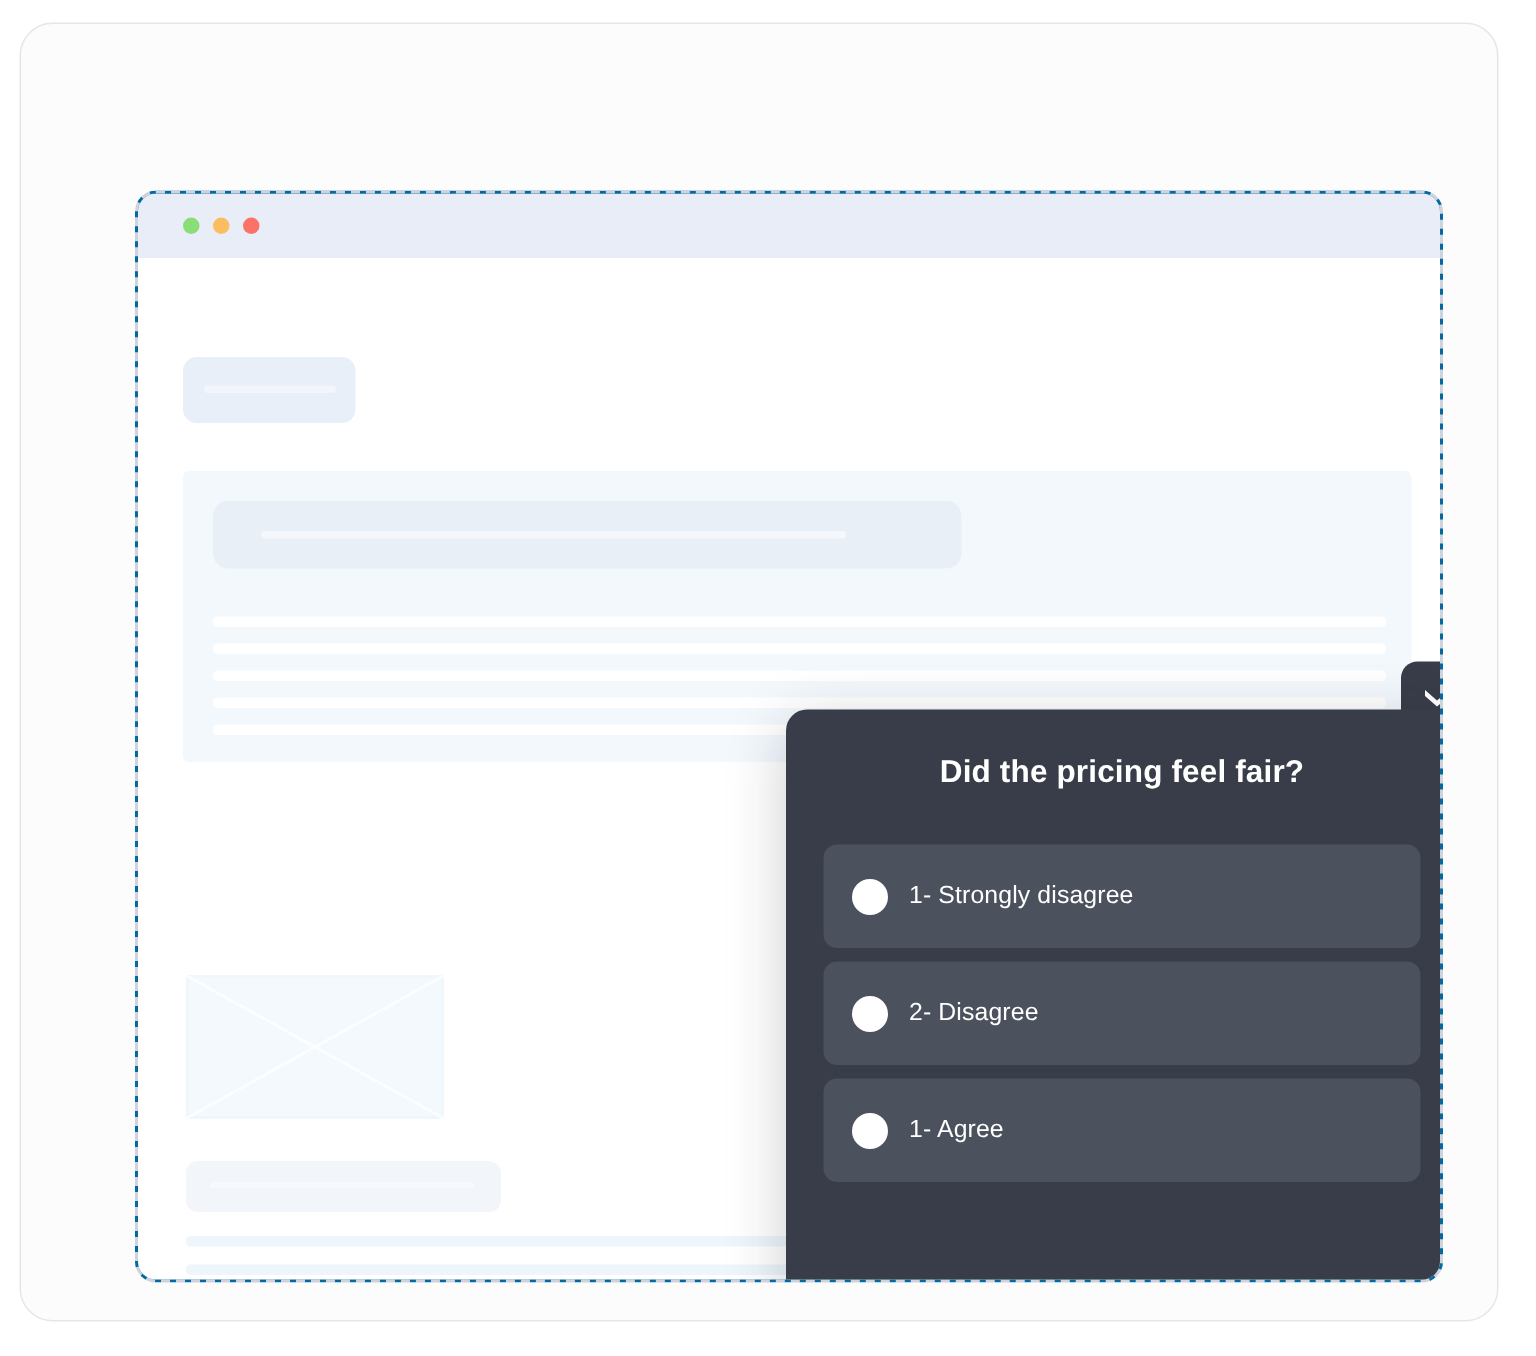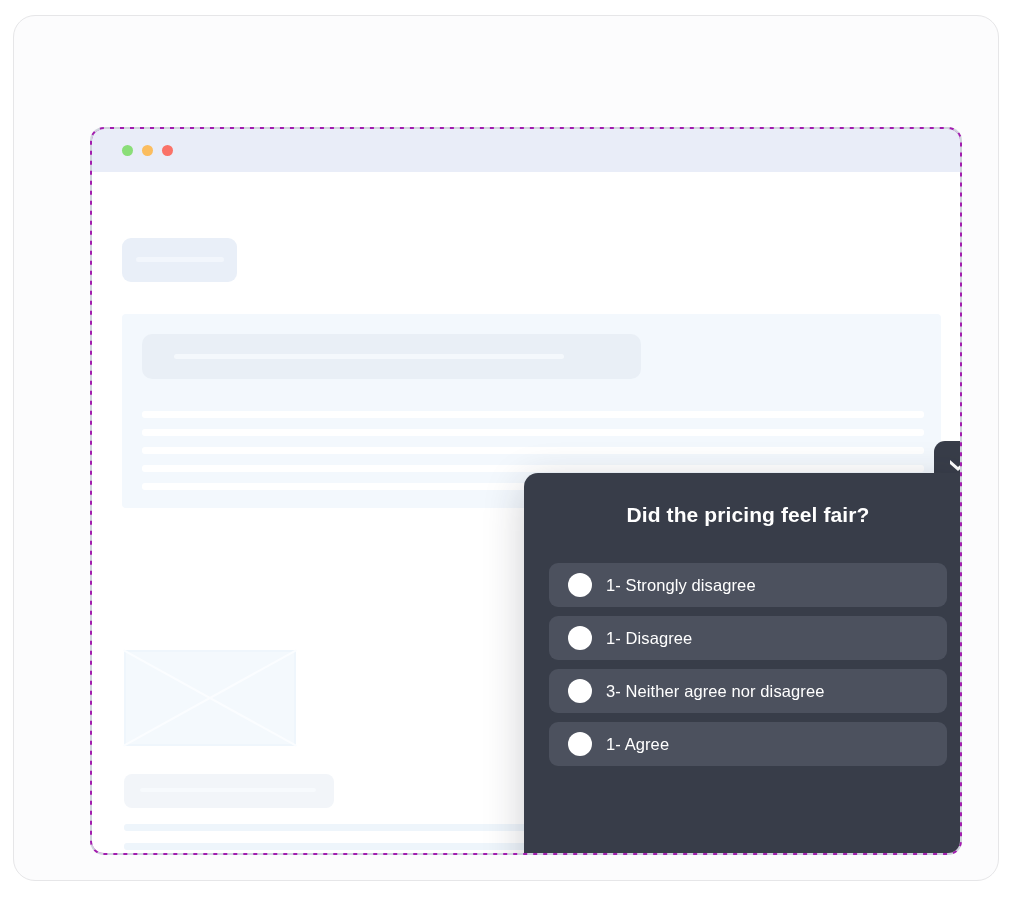--- a/index.html
+++ b/index.html
@@ -30,21 +30,21 @@
   
   #browser-mock {
     position: absolute;
     left: 76px;
     top: 111px;
     width: 872px;
     height: 728px;
     box-sizing: border-box;
     border: 2px dashed #cfd3dc;
     border-radius: 14px;
-    background: #a21caf;
+    background: #0369a1;
     overflow: hidden;
   }
   #browser-titlebar {
     position: absolute;
     left: 0;
     top: 0;
     width: 100%;
     height: 43px;
     background: #e9edf8;
   }
@@ -221,21 +221,21 @@
     letter-spacing: 0.1px;
   }
   #options-list {
     position: absolute;
     left: 25px;
     top: 90px;
     width: 398px;
   }
   .option-row {
     position: relative;
-    height: 44px;
+    height: 69px;
     margin-bottom: 9px;
     background: #4c515e;
     border-radius: 9px;
     cursor: pointer;
     display: flex;
     align-items: center;
   }
   .option-radio {
     width: 24px;
     height: 24px;
@@ -306,27 +306,23 @@
 
       <div id="options-list">
 
         <div class="option-row">
           <span class="option-radio"></span>
           <span class="option-label">1- Strongly disagree</span>
         </div>
 
         <div class="option-row">
           <span class="option-radio"></span>
-          <span class="option-label">1- Disagree</span>
+          <span class="option-label">2- Disagree</span>
         </div>
 
-        <div class="option-row">
-          <span class="option-radio"></span>
-          <span class="option-label">3- Neither agree nor disagree</span>
-        </div>
 
         <div class="option-row">
           <span class="option-radio"></span>
           <span class="option-label">1- Agree</span>
         </div>
 
 
       </div>
 
     </div>

